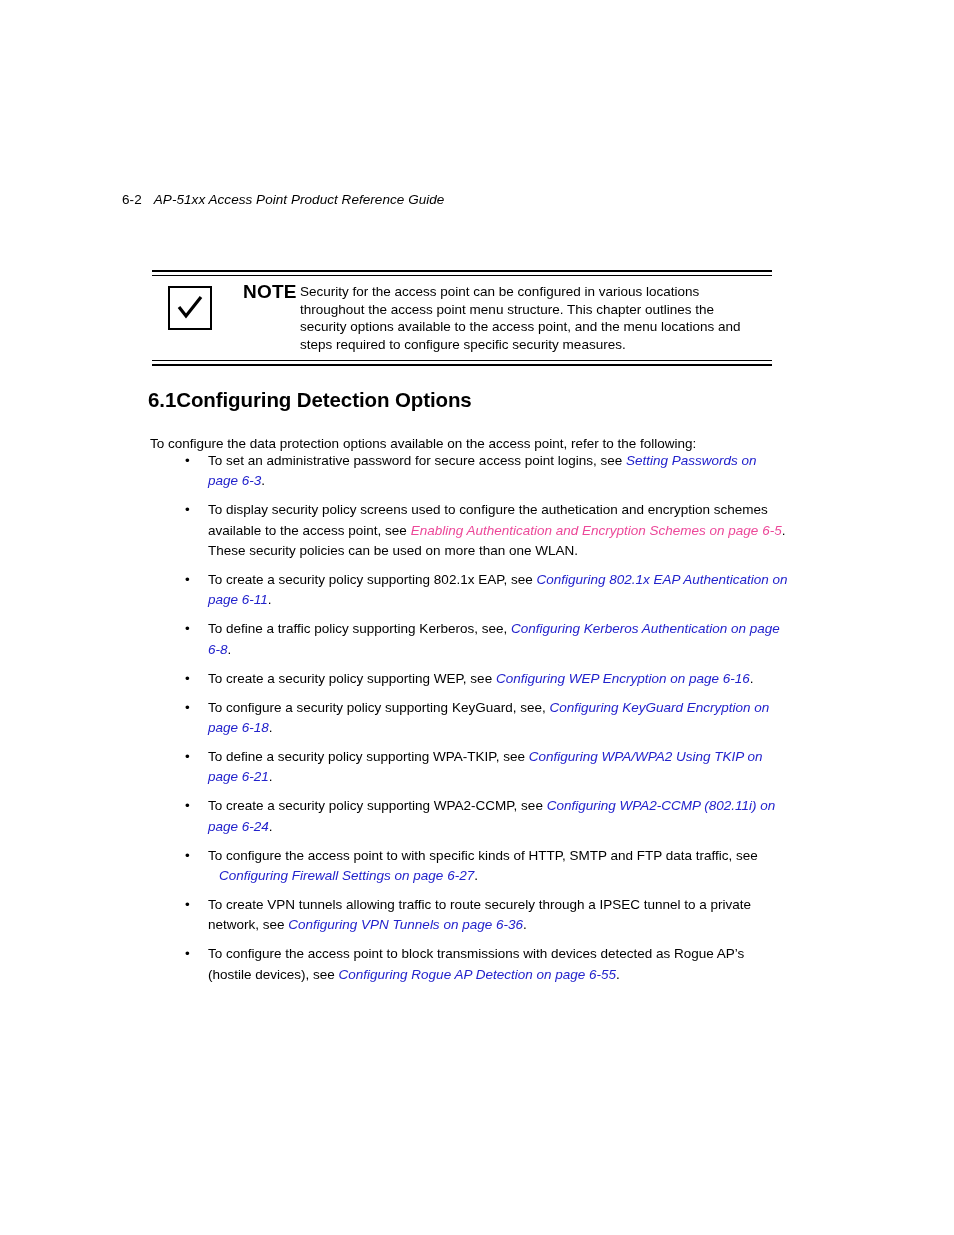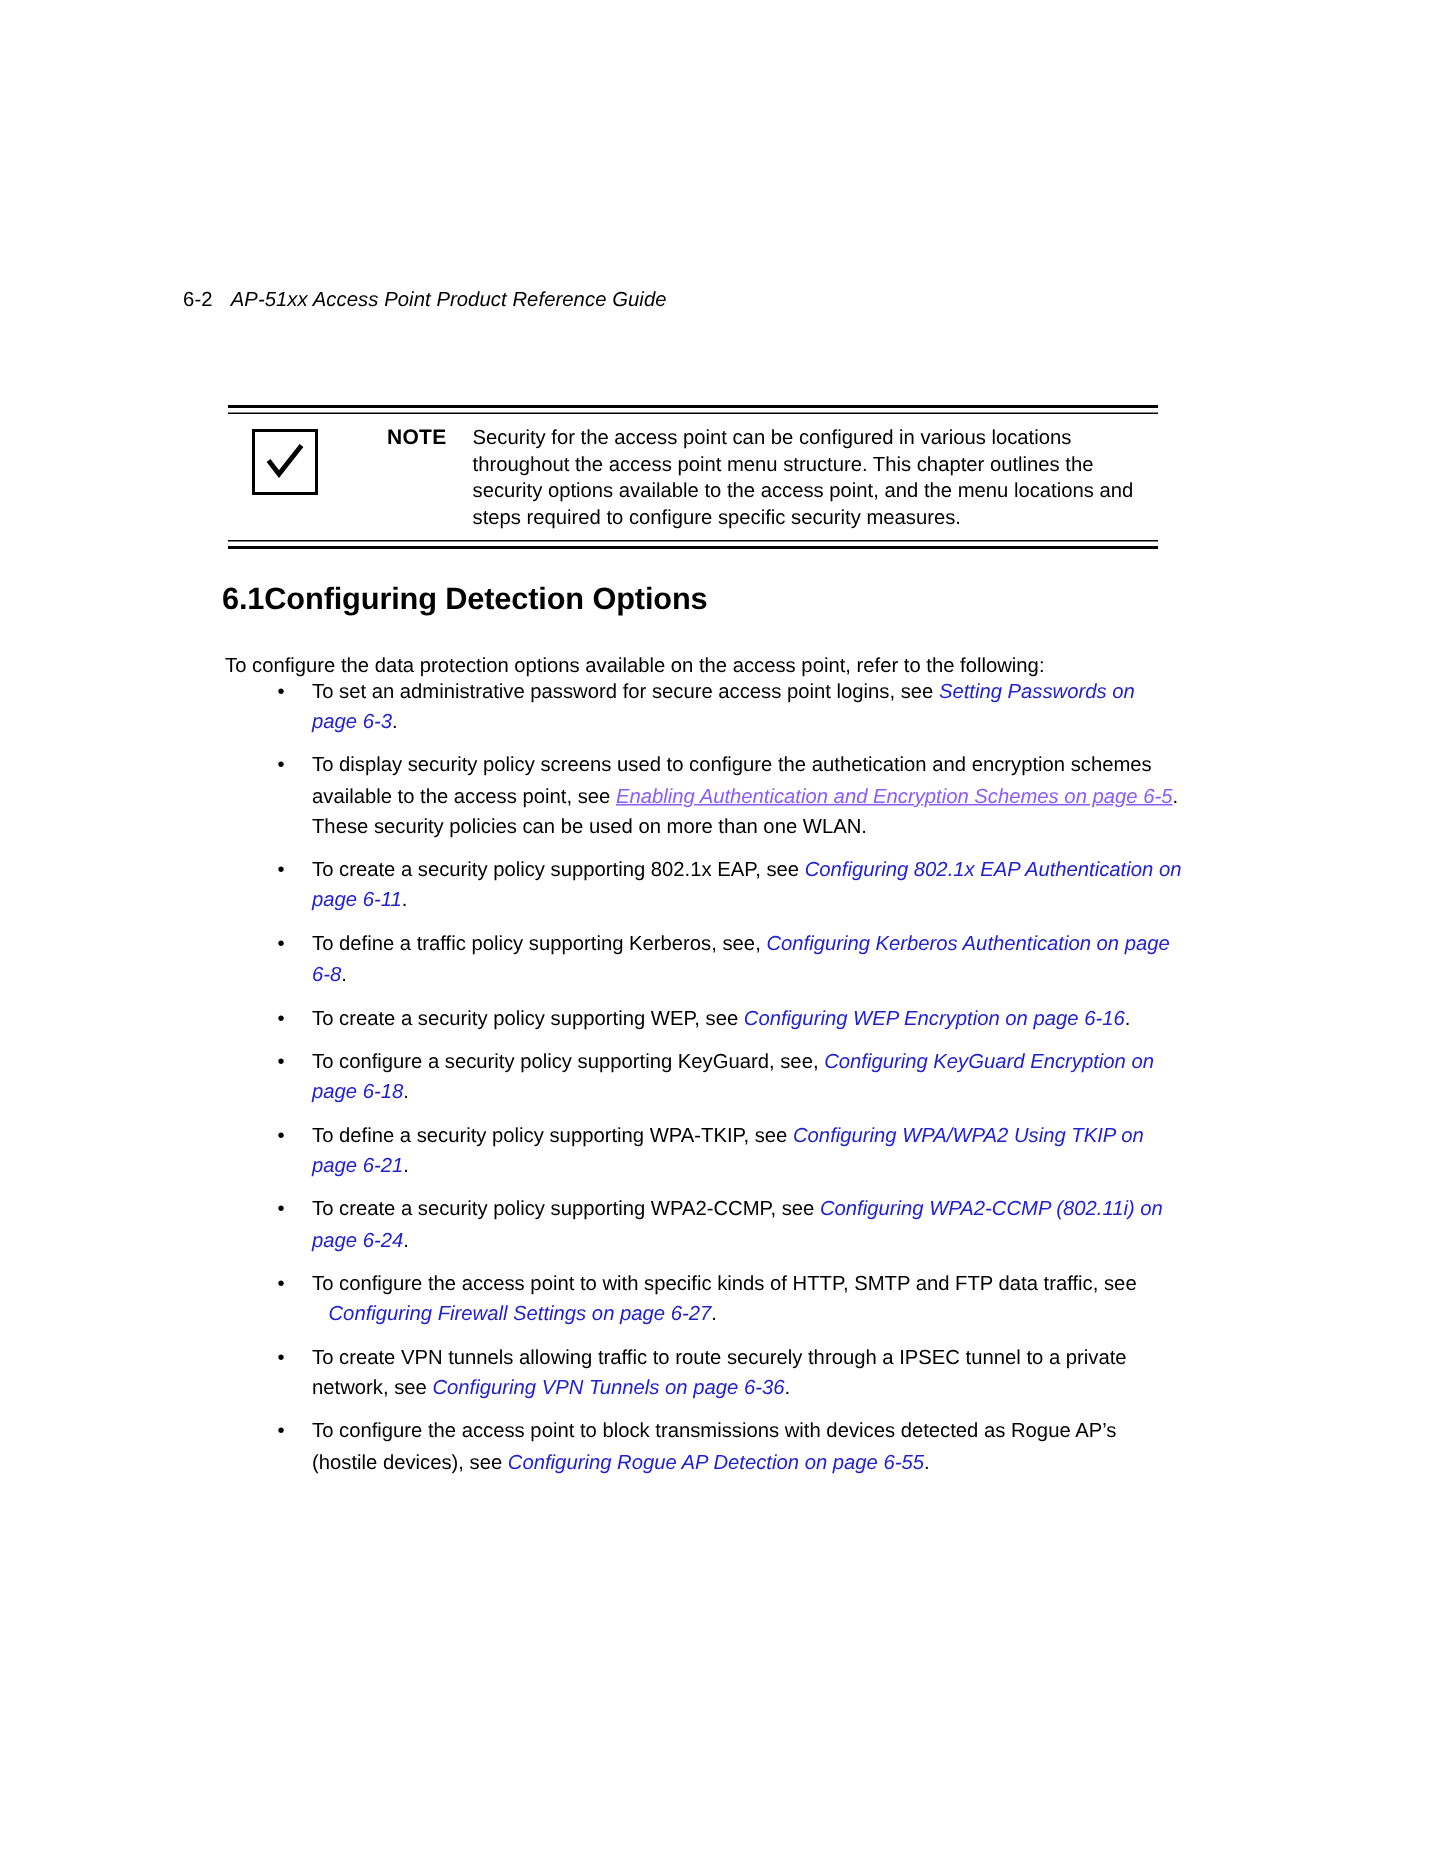--- a/index.html
+++ b/index.html
@@ -77,22 +77,22 @@
     box-sizing: border-box;
     display: flex;
     align-items: center;
     justify-content: center;
   }
   .note-icon svg { display: block; }
 
   .note-label {
     flex: 0 0 auto;
     width: 57px;
-    margin-left: 46px;
-    font-size: 14px;
+    margin-left: 31px;
+    font-size: 19px;
     font-weight: bold;
     line-height: 17.6px;
     letter-spacing: 0.2px;
   }
 
   .note-text {
     flex: 1 1 auto;
     font-size: 13.5px;
     line-height: 17.6px;
     padding-right: 14px;
@@ -170,21 +170,21 @@
   </div>
 
   <h1 class="section-heading">
     <span class="sec-num">6.1</span><span>Configuring Detection Options</span>
   </h1>
 
   <p class="intro-para">To configure the data protection options available on the access point, refer to the following:</p>
 
   <ul class="bullet-list" id="bullet-list">
       <li><span class="bullet-dot">•</span><span>To set an administrative password for secure access point logins, see </span><span class="lnk" style="color: rgb(34, 34, 204);">Setting Passwords on page 6-3</span><span>.</span></li>
-      <li><span class="bullet-dot">•</span><span>To display security policy screens used to configure the authetication and encryption schemes available to the access point, see </span><span class="lnk" style="color: #8b5cf6; text-decoration: underline;">Enabling Authentication and Encryption Schemes on page 6-5</span><span>. These security policies can be used on more than one WLAN.</span></li>
+      <li><span class="bullet-dot">•</span><span>To display security policy screens used to configure the authetication and encryption schemes available to the access point, see </span><span class="lnk" style="color: #ec4899;">Enabling Authentication and Encryption Schemes on page 6-5</span><span>. These security policies can be used on more than one WLAN.</span></li>
       <li><span class="bullet-dot">•</span><span>To create a security policy supporting 802.1x EAP, see </span><span class="lnk" style="color: rgb(34, 34, 204);">Configuring 802.1x EAP Authentication on page 6-11</span><span>.</span></li>
       <li><span class="bullet-dot">•</span><span>To define a traffic policy supporting Kerberos, see, </span><span class="lnk" style="color: rgb(34, 34, 204);">Configuring Kerberos Authentication on page 6-8</span><span>.</span></li>
       <li><span class="bullet-dot">•</span><span>To create a security policy supporting WEP, see </span><span class="lnk" style="color: rgb(34, 34, 204);">Configuring WEP Encryption on page 6-16</span><span>.</span></li>
       <li><span class="bullet-dot">•</span><span>To configure a security policy supporting KeyGuard, see, </span><span class="lnk" style="color: rgb(34, 34, 204);">Configuring KeyGuard Encryption on page 6-18</span><span>.</span></li>
       <li><span class="bullet-dot">•</span><span>To define a security policy supporting WPA-TKIP, see </span><span class="lnk" style="color: rgb(34, 34, 204);">Configuring WPA/WPA2 Using TKIP on page 6-21</span><span>.</span></li>
       <li><span class="bullet-dot">•</span><span>To create a security policy supporting WPA2-CCMP, see </span><span class="lnk" style="color: rgb(34, 34, 204);">Configuring WPA2-CCMP (802.11i) on page 6-24</span><span>.</span></li>
       <li><span class="bullet-dot">•</span><span>To configure the access point to with specific kinds of HTTP, SMTP and FTP data traffic, see </span><span class="lnk" style="color: rgb(34, 34, 204); margin-left: 11px;">Configuring Firewall Settings on page 6-27</span><span>.</span></li>
       <li><span class="bullet-dot">•</span><span>To create VPN tunnels allowing traffic to route securely through a IPSEC tunnel to a private network, see </span><span class="lnk" style="color: rgb(34, 34, 204);">Configuring VPN Tunnels on page 6-36</span><span>.</span></li>
       <li><span class="bullet-dot">•</span><span>To configure the access point to block transmissions with devices detected as Rogue AP’s (hostile devices), see </span><span class="lnk" style="color: rgb(34, 34, 204);">Configuring Rogue AP Detection on page 6-55</span><span>.</span></li>
     </ul>

